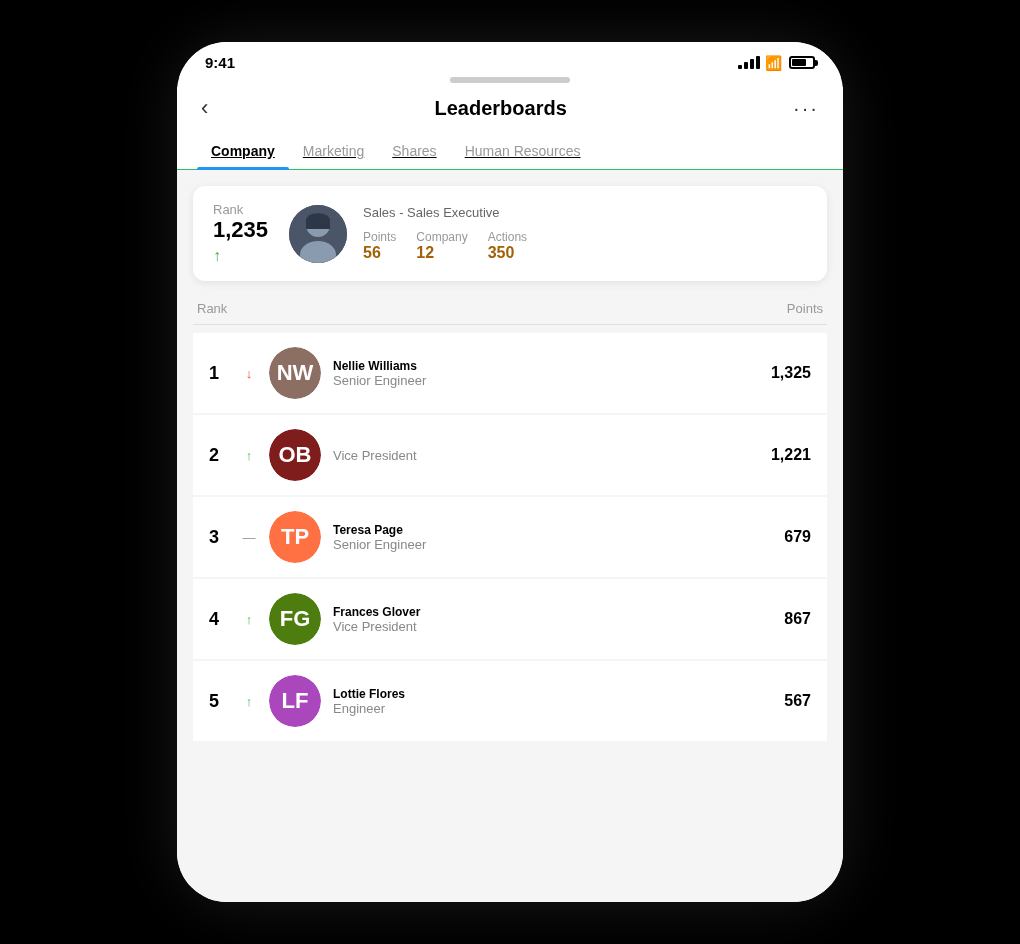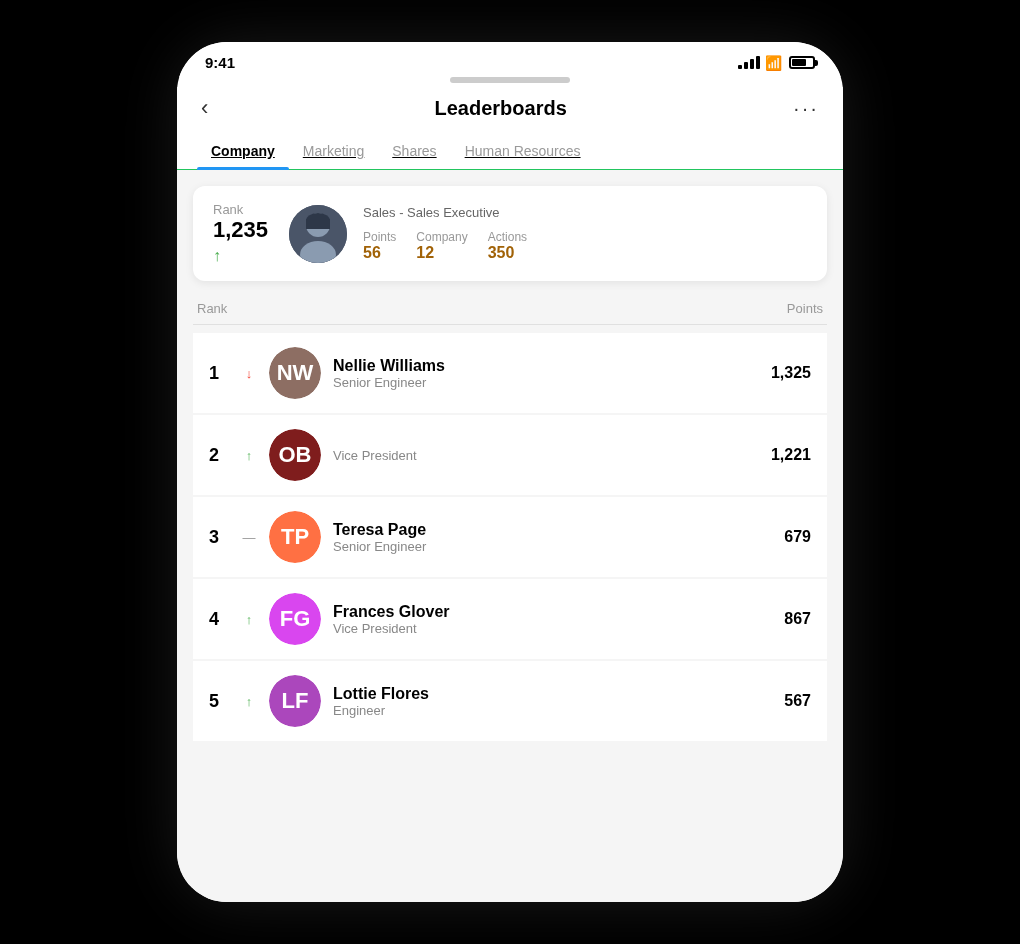--- a/index.html
+++ b/index.html
@@ -339,41 +339,41 @@
       font-size: 22px;
       font-weight: 700;
       color: #fff;
     }
 
     .item-info {
       flex: 1;
     }
 
     .item-name {
-      font-size: 16px;
+      font-size: 12px;
       font-weight: 600;
       color: #000;
     }
 
     .item-title {
       font-size: 13px;
       color: #888;
     }
 
     .item-points {
       font-size: 16px;
       font-weight: 600;
       color: #000;
     }
 
     
     .avatar-brown { background: #8D6E63; }
     .avatar-teal { background: #7f1d1d; }
     .avatar-orange { background: #FF7043; }
-    .avatar-blue { background: #d946ef; }
+    .avatar-blue { background: #4d7c0f; }
     .avatar-purple { background: #AB47BC; }
   </style>
 </head>
 <body>
 
 <div class="phone-outer">
   <div class="phone-inner">
 
     <div class="status-bar">
       <span class="status-time">9:41</span>

